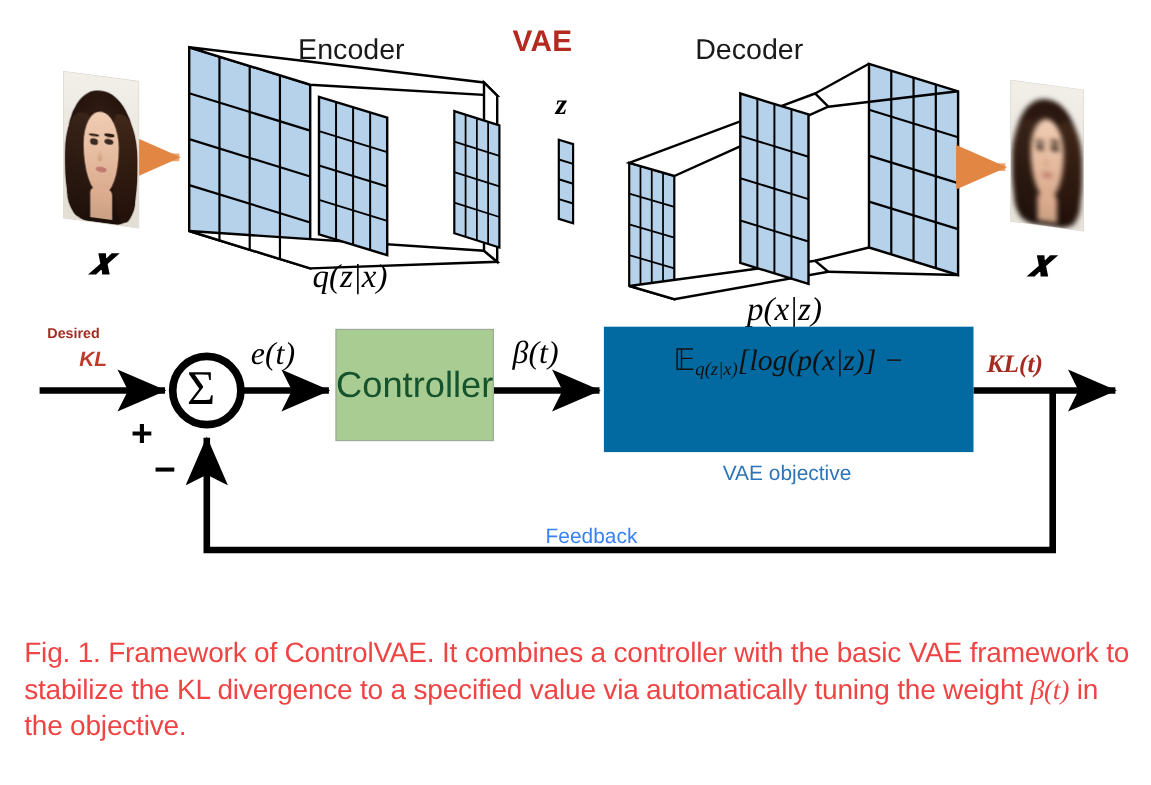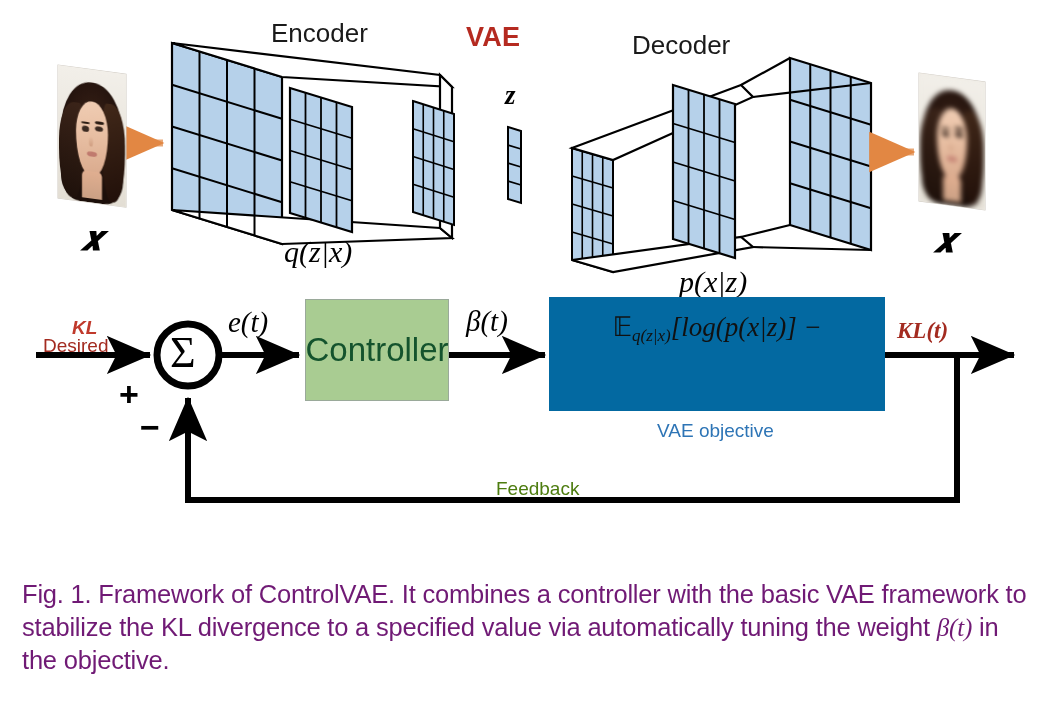--- a/index.html
+++ b/index.html
@@ -52,23 +52,22 @@
     color: #000;
   }
   .lbl-vae {
     font-family: "Liberation Sans", sans-serif;
     font-weight: bold;
     font-size: 27px;
     letter-spacing: 0.3px;
   }
   .lbl-red-bold {
     font-family: "Liberation Sans", sans-serif;
-    font-weight: normal;
-    font-size: 19px;
-    margin-top: 40px;
+    font-weight: bold;
+    font-size: 13px;
   }
   .lbl-red-bolditalic {
     font-family: "Liberation Sans", sans-serif;
     font-weight: bold;
     font-style: italic;
     font-size: 19px;
   }
   .lbl-blue-bold {
     font-family: "Liberation Sans", sans-serif;
     font-weight: normal;
@@ -141,21 +140,21 @@
   }
   
   #caption {
     position: absolute;
     left: 22px;
     top: 578px;
     width: 1005px;
     font-family: "Liberation Sans", sans-serif;
     font-size: 25.5px;
     line-height: 33px;
-    color: #701a75;
+    color: #ef4444;
     letter-spacing: -0.2px;
   }
   #caption .mathit {
     font-family: "Liberation Serif", serif;
     font-style: italic;
     font-size: 25px;
   }
   
   .photo {
     position: absolute;
@@ -415,21 +414,21 @@
         <div class="brow l"></div>
         <div class="brow r"></div>
         <div class="eye l"></div>
         <div class="eye r"></div>
         <div class="nose"></div>
         <div class="mouth"></div>
       </div>
     </div>
   </div>
 
-  <div class="lbl lbl-plain" style="left:271px; top:18px;">Encoder</div>
+  <div class="lbl lbl-plain" style="left:271px; top:30px;">Encoder</div>
 
   <div class="lbl lbl-vae" style="left:466px; top:22px; color:#b52a20;">VAE</div>
 
   <div class="lbl lbl-plain" style="left:632px; top:30px;">Decoder</div>
 
   <div class="lbl lbl-math" style="left:505px; top:80px; font-size:27px; font-weight:600;">z</div>
 
   <div class="lbl lbl-math-big" style="left:81px; top:220px;">𝒙</div>
 
   <div class="lbl lbl-math-big" style="left:934px; top:222px;">𝒙</div>
@@ -457,19 +456,19 @@
   <div id="formula-box">
     <div class="formula-line" style="top:14px;">
       <span class="up">𝔼</span><span class="sub">q(z|x)</span><span class="it">[log(p(x|z)] −</span>
     </div>
   </div>
 
   <div class="lbl lbl-blue-bold" style="left:657px; top:420px; color:#2e75b6;">VAE objective</div>
 
   <div class="lbl lbl-kl-red" style="left:897px; top:318px; color:#a32b20;">KL(t)</div>
 
-  <div class="lbl lbl-blue-bold" style="left:496px; top:478px; color:#4d7c0f;">Feedback</div>
+  <div class="lbl lbl-blue-bold" style="left:496px; top:478px; color:#3b82f6;">Feedback</div>
 
   <div id="caption">
     <span>Fig. 1. Framework of ControlVAE. It combines a controller with the basic VAE framework to stabilize the KL divergence to a specified value via automatically tuning the weight </span><span class="mathit">β(t)</span><span> in the objective.</span>
   </div>
 
 </div>
 
 </body></html>

